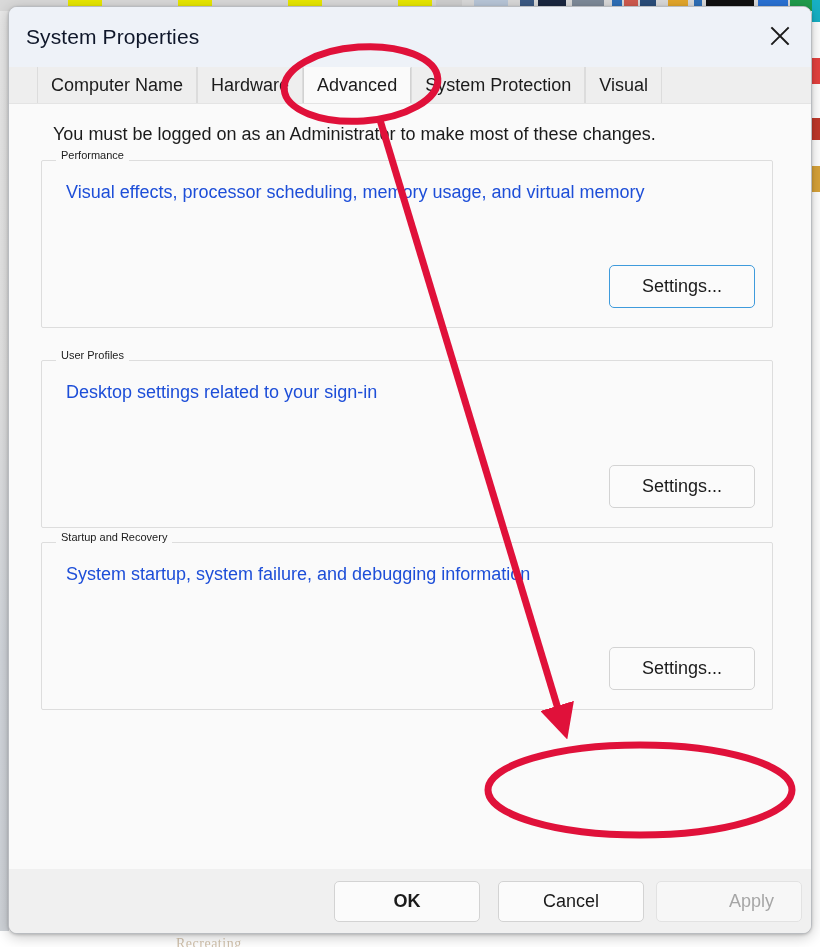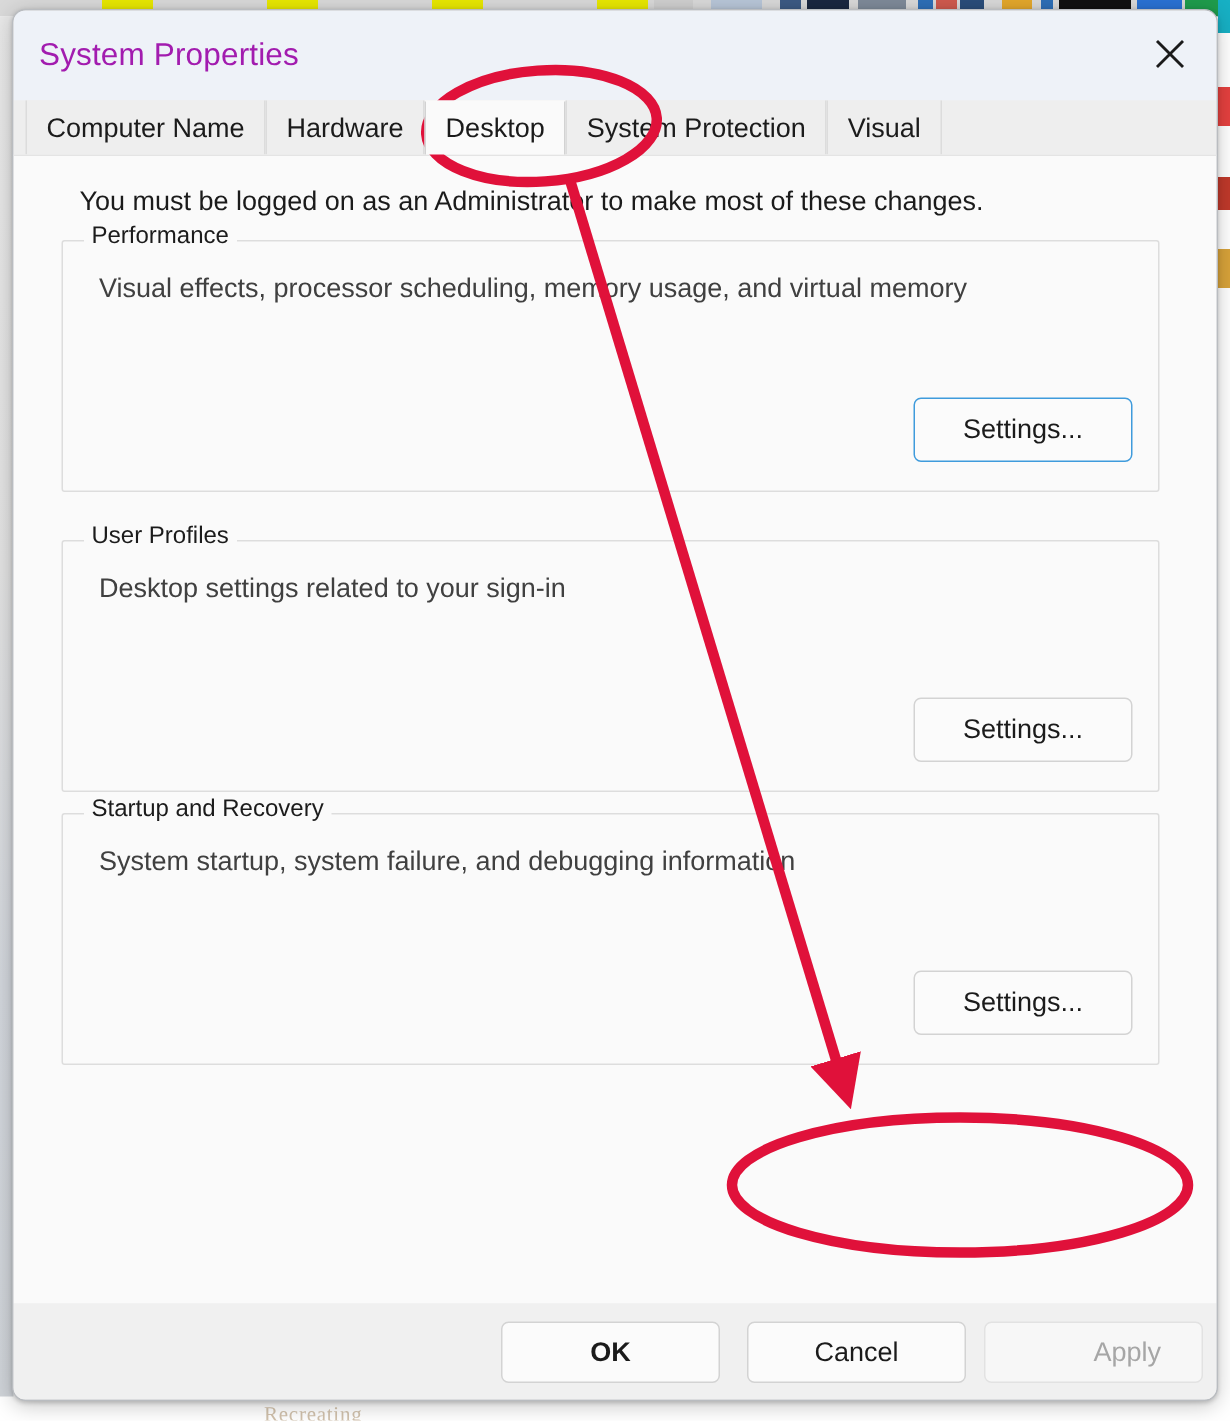--- a/index.html
+++ b/index.html
@@ -71,38 +71,38 @@
   
   .titlebar {
     position: relative;
     height: 60px;
     background: #eef2f8;
   }
   .title-text {
     position: absolute;
     left: 17px; top: 18px;
     font-size: 21px;
-    color: #a21caf;
+    color: #0f172a;
     letter-spacing: .1px;
   }
   .close-btn {
     position: absolute;
     right: 0px; top: 0px;
     width: 62px; height: 58px;
     display: flex; align-items: center; justify-content: center;
     cursor: pointer;
   }
   .close-btn svg { display: block; }
 
   
   .tabstrip {
     position: relative;
     height: 36px;
     background: #eeeeee;
-    padding-left: 8px;
+    padding-left: 28px;
     box-sizing: border-box;
     display: flex;
     align-items: flex-end;
   }
   .tab {
     position: relative;
     height: 36px;
     padding: 0 13px;
     display: flex;
     align-items: center;
@@ -147,29 +147,29 @@
     border: 1px solid #dddddd;
     border-radius: 2px;
     background: transparent;
     box-sizing: border-box;
   }
   .groupbox .legend {
     position: absolute;
     left: 14px; top: -12px;
     padding: 0 5px;
     background: #fafafa;
-    font-size: 16px;
+    font-size: 11px;
     color: #1b1b1b;
     white-space: nowrap;
   }
   .groupbox .desc {
     position: absolute;
     left: 24px; top: 21px;
     font-size: 18px;
-    color: #404040;
+    color: #1d4ed8;
     white-space: nowrap;
   }
 
   .btn {
     font-family: "Liberation Sans", sans-serif;
     font-size: 18px;
     color: #1b1b1b;
     background: #fbfbfb;
     border: 1px solid #d3d3d3;
     border-radius: 5px;
@@ -279,21 +279,21 @@
   </div>
 
   <div class="tabstrip">
     <div class="tab">
       <span>Computer Name</span>
     </div>
     <div class="tab">
       <span>Hardware</span>
     </div>
     <div class="tab active">
-      <span>Desktop</span>
+      <span>Advanced</span>
     </div>
     <div class="tab">
       <span>System Protection</span>
     </div>
     <div class="tab">
       <span>Visual</span>
     </div>
   </div>
 
   <div class="content-panel">

